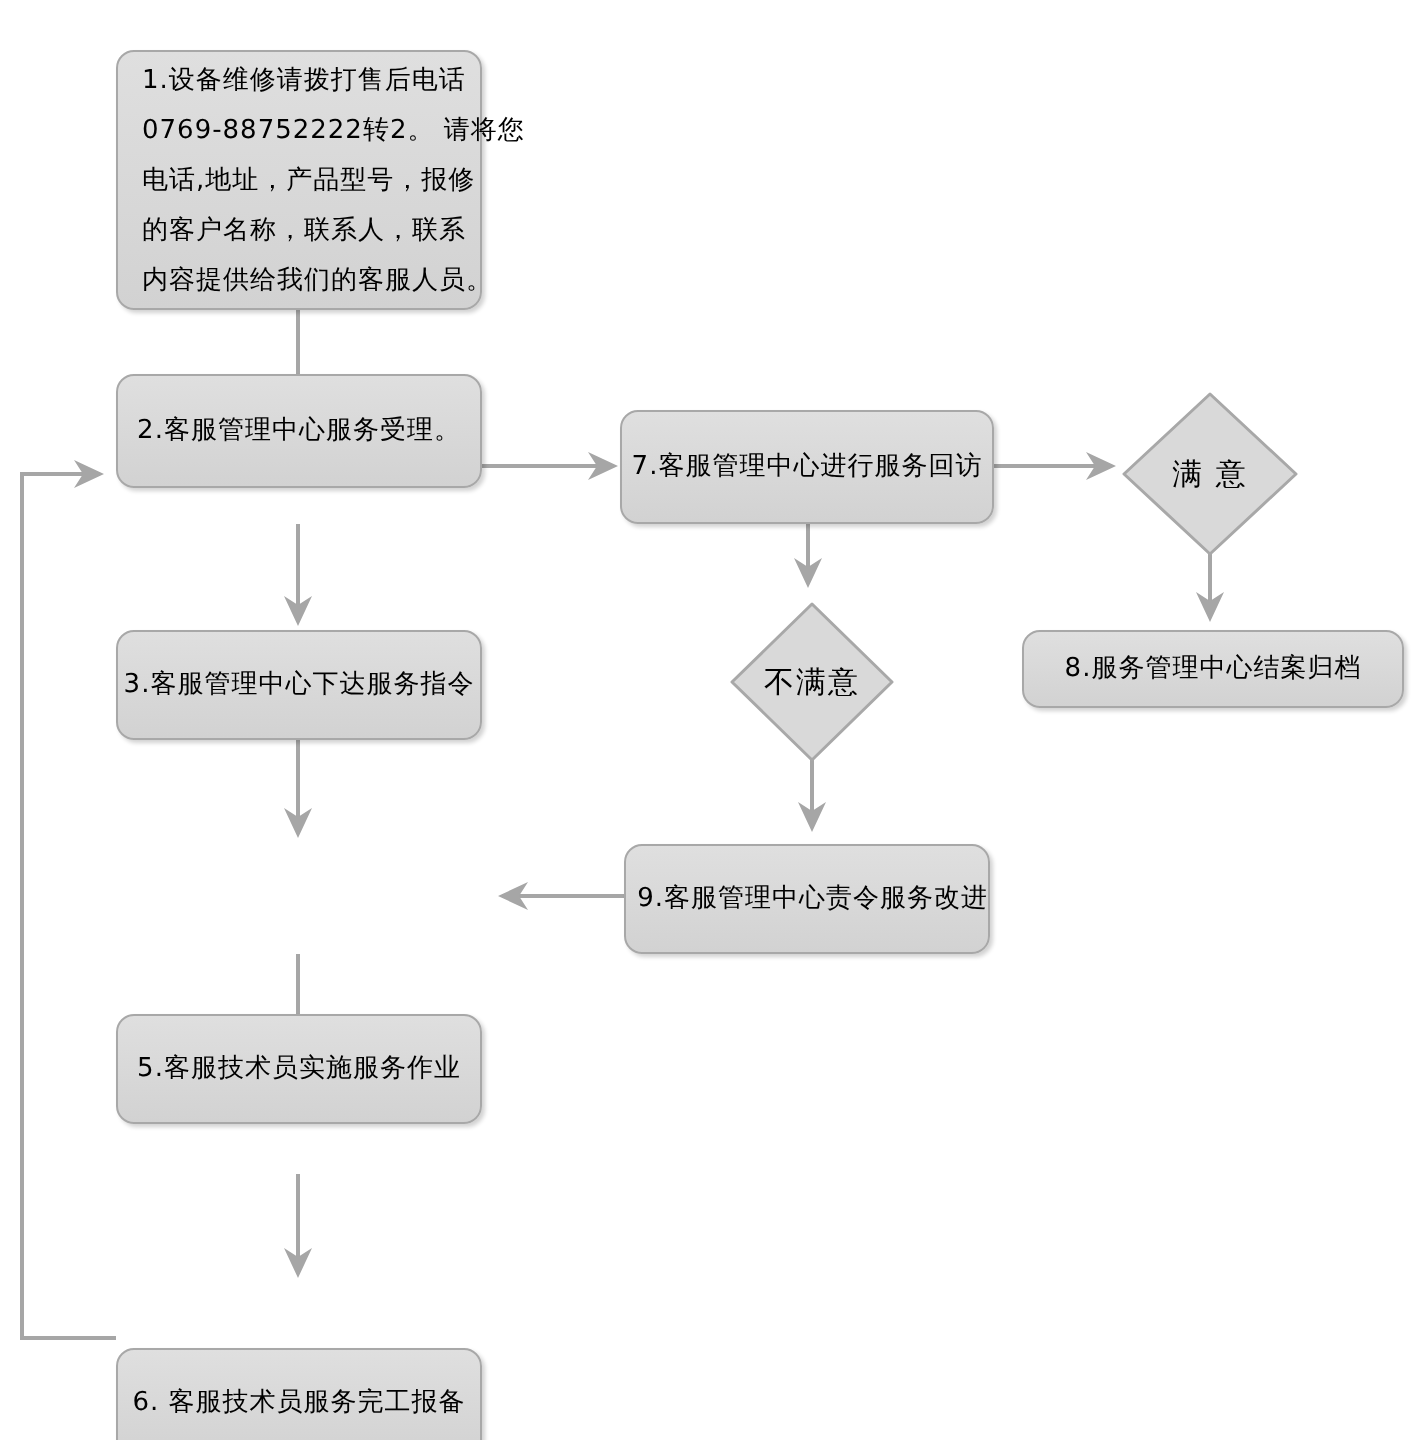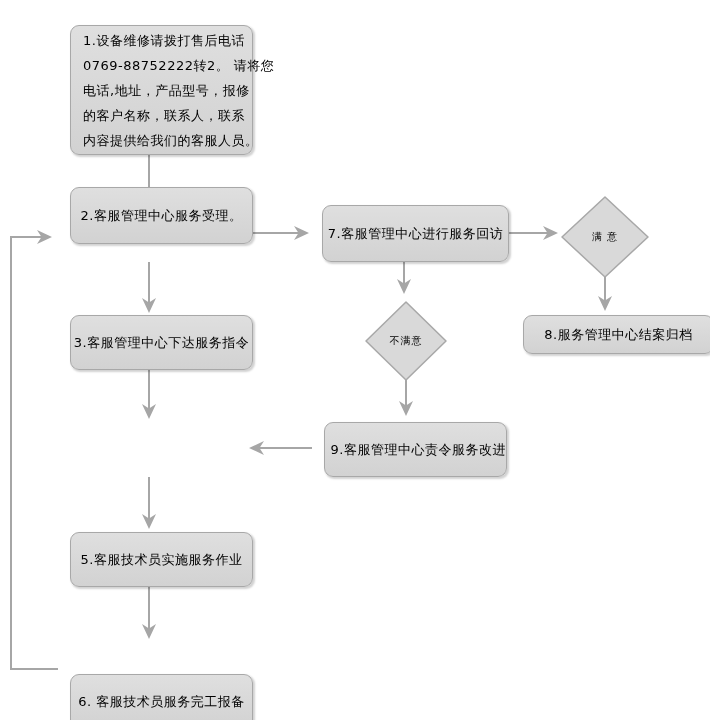--- a/index.html
+++ b/index.html
@@ -28,42 +28,41 @@
     border: 1px solid #a8a8a8;
     border-radius: 9px;
     box-shadow: 1.5px 1.5px 2px rgba(0,0,0,0.18);
     display: flex;
     align-items: center;
     justify-content: center;
     font-size: 13px;
     line-height: 1.2;
     white-space: nowrap;
     box-sizing: border-box;
-    margin-left: 12px;
   }
   .node .node-label {
     letter-spacing: 0.5px;
   }
   .node.multiline {
     flex-direction: column;
     align-items: flex-start;
     justify-content: center;
     white-space: nowrap;
     padding-left: 12px;
   }
   .node.multiline .line {
     line-height: 25px;
     letter-spacing: 0.5px;
   }
   .diamond-label {
     position: absolute;
     display: flex;
     align-items: center;
     justify-content: center;
-    font-size: 10px;
+    font-size: 15px;
     letter-spacing: 1px;
     pointer-events: none;
   }
 </style>
 </head>
 <body>
 
 <div id="canvas">
 
   <svg id="connectors" width="710" height="720" viewBox="0 0 710 720">
@@ -102,21 +101,21 @@
 
   <div class="node" style="left:58px; top:187px; width:183px; height:57px;">
     <span class="node-label">2.客服管理中心服务受理。</span>
   </div>
 
   <div class="node" style="left:58px; top:315px; width:183px; height:55px;text-align:center;">
     <span class="node-label">3.客服管理中心下达服务指令</span>
   </div>
 
 
-  <div class="node" style="left:58px; top:532px; width:183px; height:55px;">
+  <div class="node" style="left:58px; top:507px; width:183px; height:55px;">
     <span class="node-label">5.客服技术员实施服务作业</span>
   </div>
 
   <div class="node" style="left:58px; top:674px; width:183px; height:55px;">
     <span class="node-label">6. 客服技术员服务完工报备</span>
   </div>
 
   <div class="node" style="left:310px; top:205px; width:187px; height:57px;">
     <span class="node-label">7.客服管理中心进行服务回访</span>
   </div>

